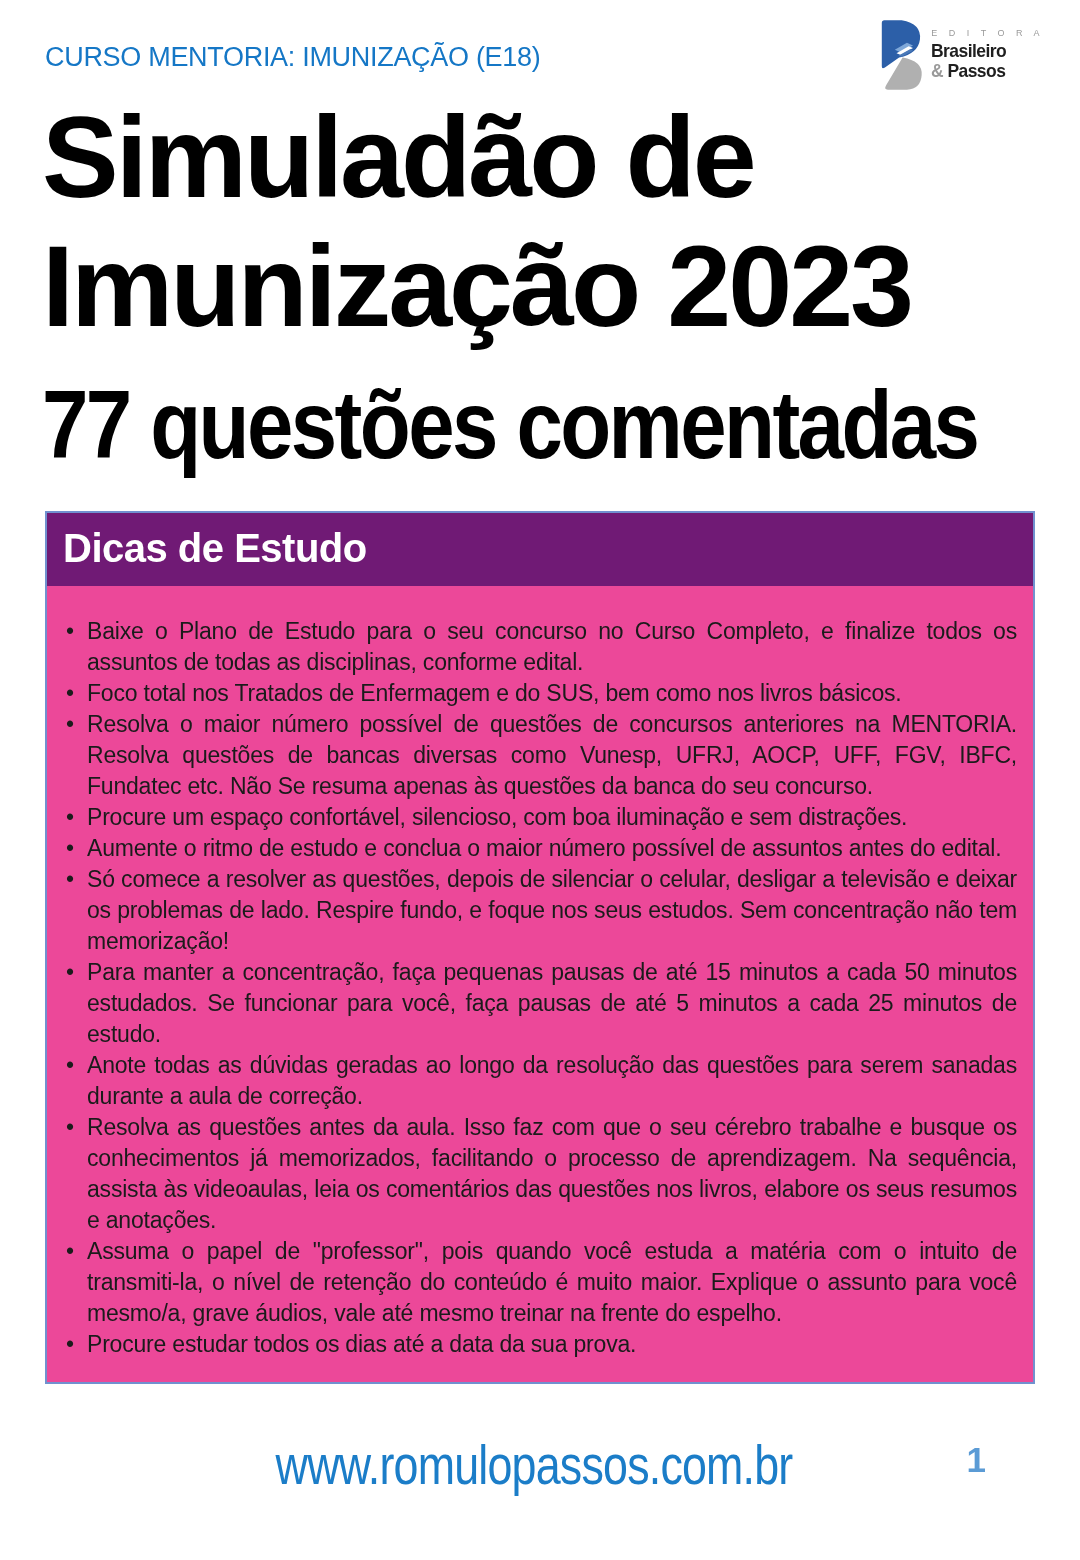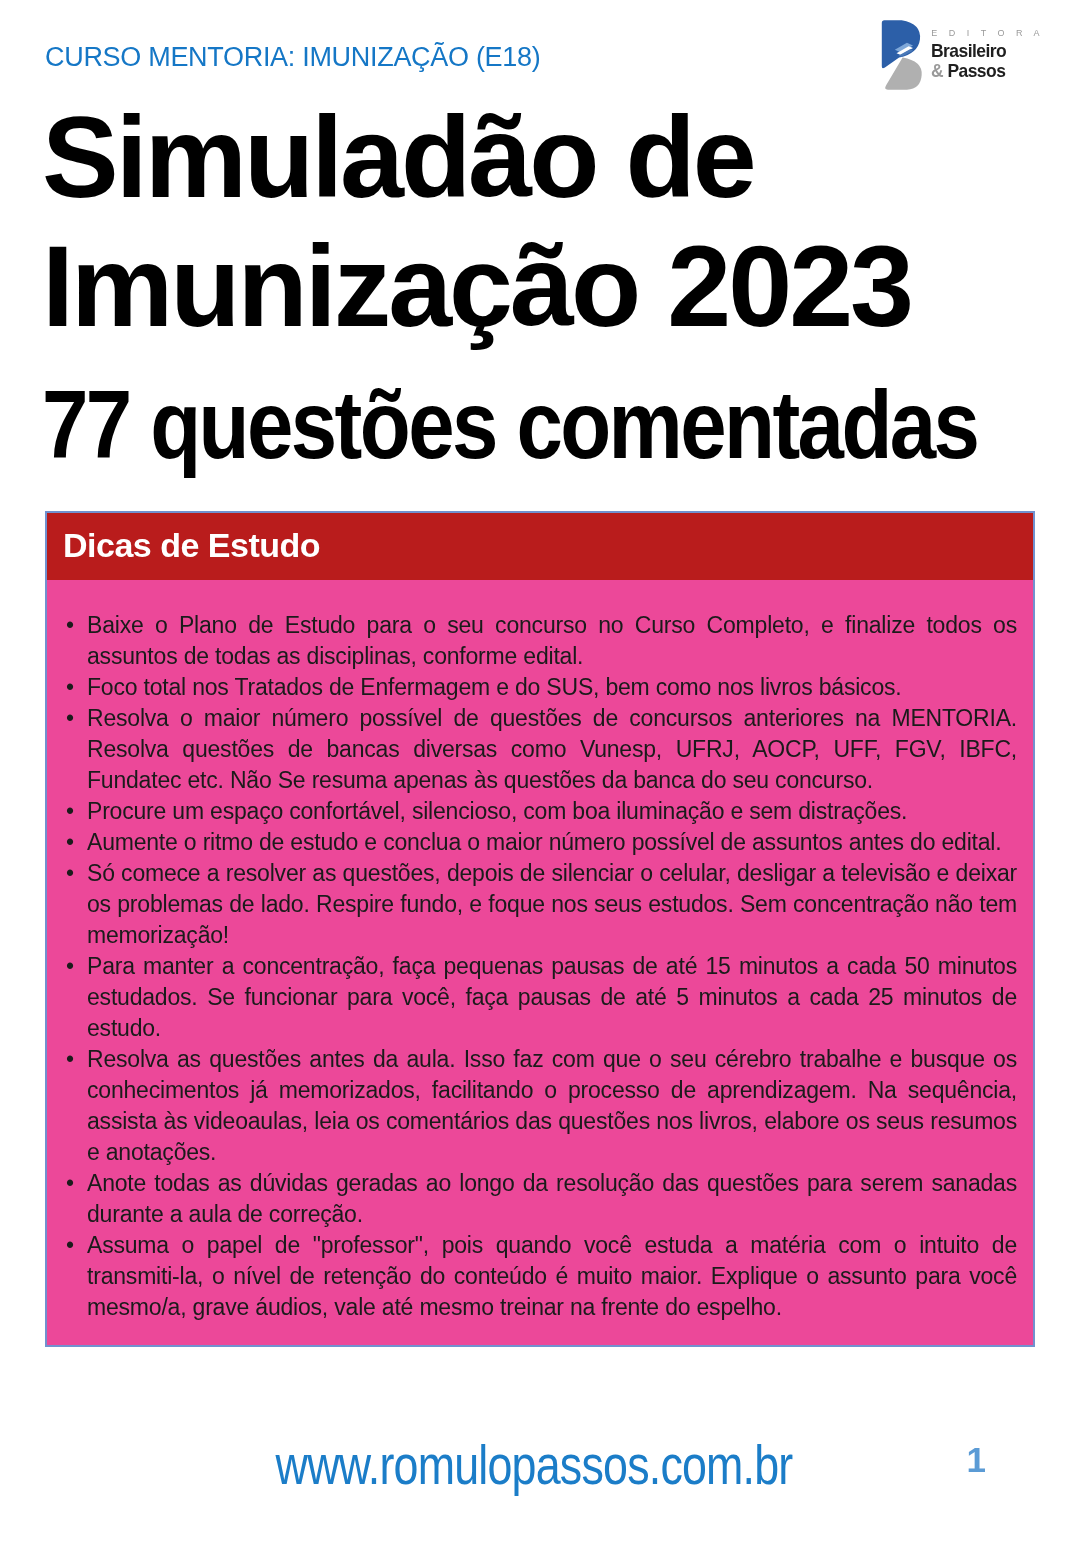--- a/index.html
+++ b/index.html
@@ -74,23 +74,23 @@
     white-space: nowrap;
   }
 
   
   .tips-box {
     margin: 30px 45px 0 45px;
     border: 2px solid #7191cf;
     box-sizing: border-box;
   }
   .tips-header {
-    background: #b91c1c;
+    background: #701a75;
     color: #ffffff;
-    font-size: 34px;
+    font-size: 40px;
     font-weight: 700;
     padding: 13px 0 15px 16px;
     letter-spacing: -0.5px;
   }
   .tips-body {
     background: #ec4899;
     padding: 30px 16px 22px 16px;
   }
   ul.tips-list { margin: 0; padding: 0; list-style: none; }
   ul.tips-list li {
@@ -177,23 +177,24 @@
     </div>
     <div class="tips-body">
       <ul class="tips-list">
           <li>Baixe o Plano de Estudo para o seu concurso no Curso Completo, e finalize todos os assuntos de todas as disciplinas, conforme edital.</li>
           <li>Foco total nos Tratados de Enfermagem e do SUS, bem como nos livros básicos.</li>
           <li>Resolva o maior número possível de questões de concursos anteriores na MENTORIA. Resolva questões de bancas diversas como Vunesp, UFRJ, AOCP, UFF, FGV, IBFC, Fundatec etc. Não Se resuma apenas às questões da banca do seu concurso.</li>
           <li>Procure um espaço confortável, silencioso, com boa iluminação e sem distrações.</li>
           <li>Aumente o ritmo de estudo e conclua o maior número possível de assuntos antes do edital.</li>
           <li>Só comece a resolver as questões, depois de silenciar o celular, desligar a televisão e deixar os problemas de lado. Respire fundo, e foque nos seus estudos. Sem concentração não tem memorização!</li>
           <li>Para manter a concentração, faça pequenas pausas de até 15 minutos a cada 50 minutos estudados. Se funcionar para você, faça pausas de até 5 minutos a cada 25 minutos de estudo.</li>
+          <li>Anote todas as dúvidas geradas ao longo da resolução das questões para serem sanadas durante a aula de correção.</li>
           <li>Resolva as questões antes da aula. Isso faz com que o seu cérebro trabalhe e busque os conhecimentos já memorizados, facilitando o processo de aprendizagem. Na sequência, assista às videoaulas, leia os comentários das questões nos livros, elabore os seus resumos e anotações.</li>
-          <li>Anote todas as dúvidas geradas ao longo da resolução das questões para serem sanadas durante a aula de correção.</li>
           <li>Assuma o papel de "professor", pois quando você estuda a matéria com o intuito de transmiti-la, o nível de retenção do conteúdo é muito maior. Explique o assunto para você mesmo/a, grave áudios, vale até mesmo treinar na frente do espelho.</li>
+          <li>Procure estudar todos os dias até a data da sua prova.</li>
         </ul>
     </div>
   </div>
 
   <div class="footer">
     <div class="site-url">
       <span class="squeeze">www.romulopassos.com.br</span>
     </div>
     <div class="page-number">1</div>
   </div>

